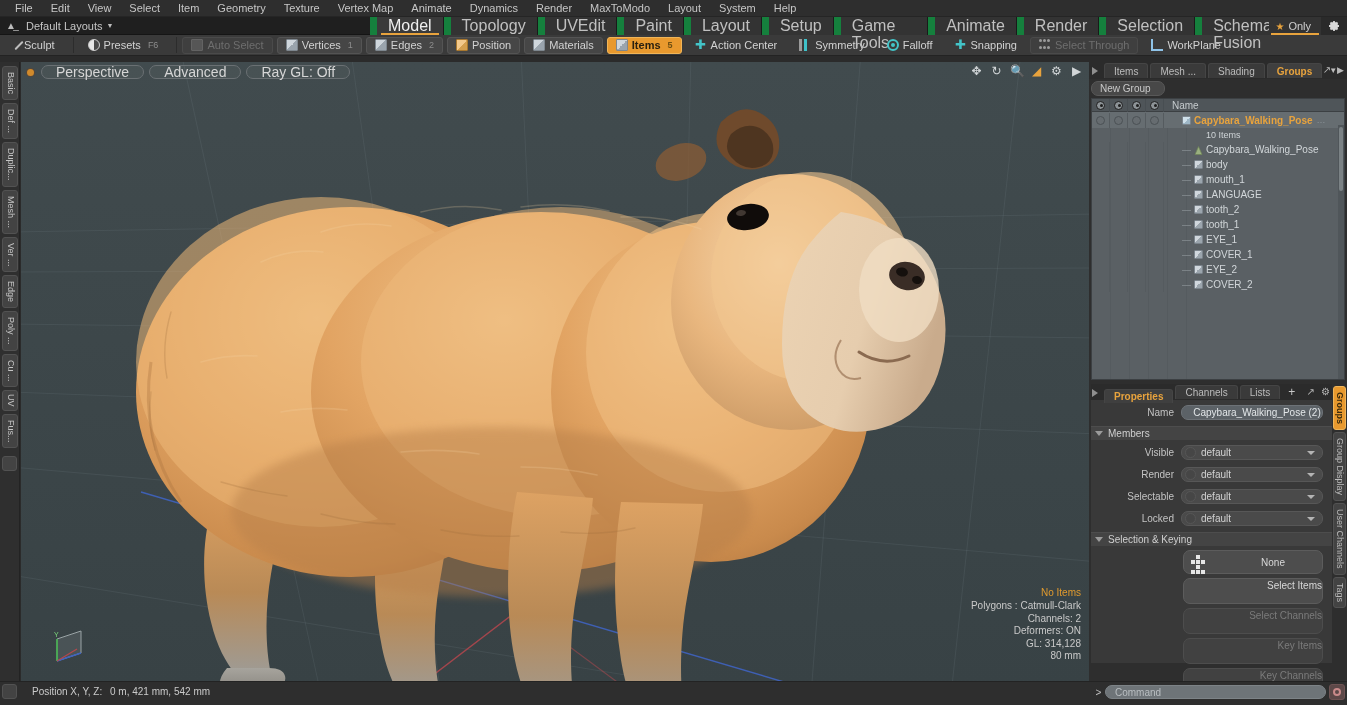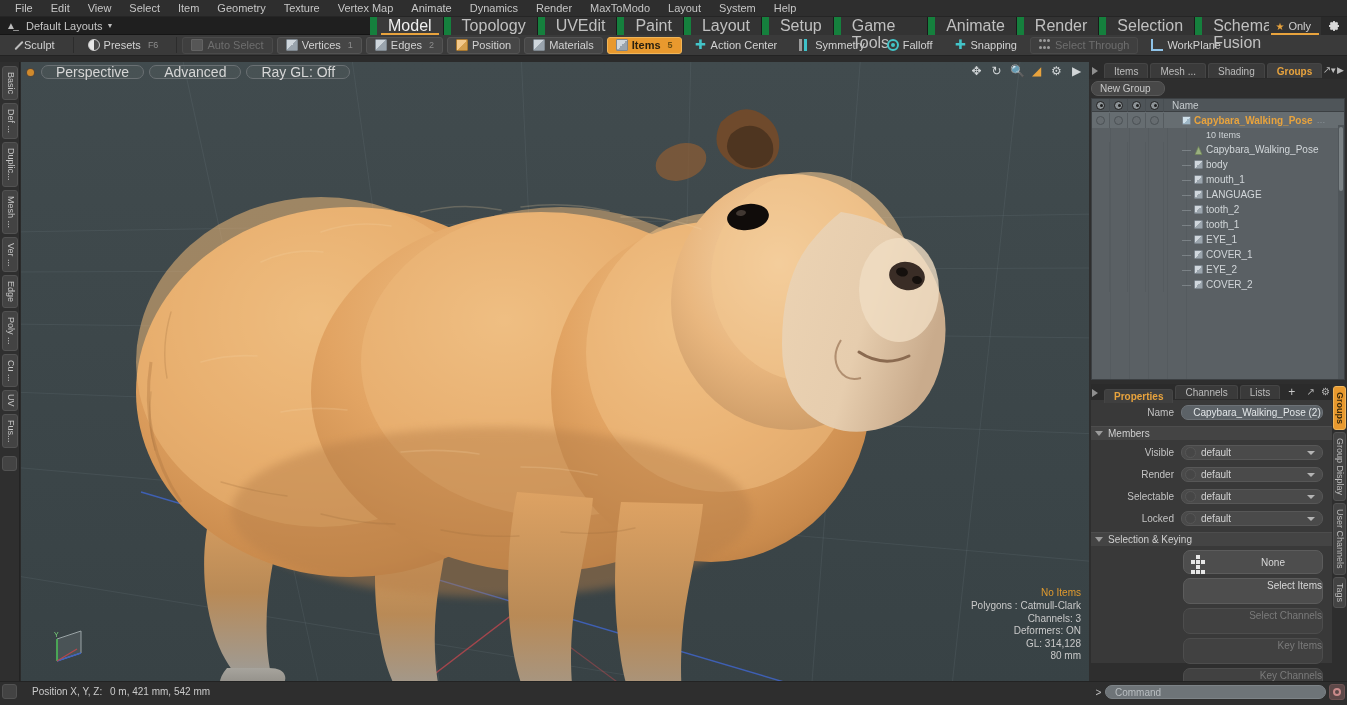--- a/index.html
+++ b/index.html
@@ -528,21 +528,21 @@
           <path d="M6 34 L30 26" stroke="#3f63c0" stroke-width="1.5"></path>
           <path d="M6 34 L6 12" stroke="#3fb54a" stroke-width="1.5"></path>
           <path d="M6 34 L26 22" stroke="#b6474d" stroke-width="1.2"></path>
           <text x="3" y="10" fill="#7ddc7d" font-size="7" font-family="Liberation Sans, sans-serif">Y</text>
         </svg>
       </div>
 
       <div class="vp-stats">
         <div class="no-items">No Items</div>
         <div>Polygons : Catmull-Clark</div>
-        <div>Channels: 3</div>
+        <div>Channels: 2</div>
         <div>Deformers: ON</div>
         <div>GL: 314,128</div>
         <div>80 mm</div>
       </div>
     </div>
 
     <div class="rpanel">
 
       <div class="rtabbar">
         <span class="rcorner"></span>

